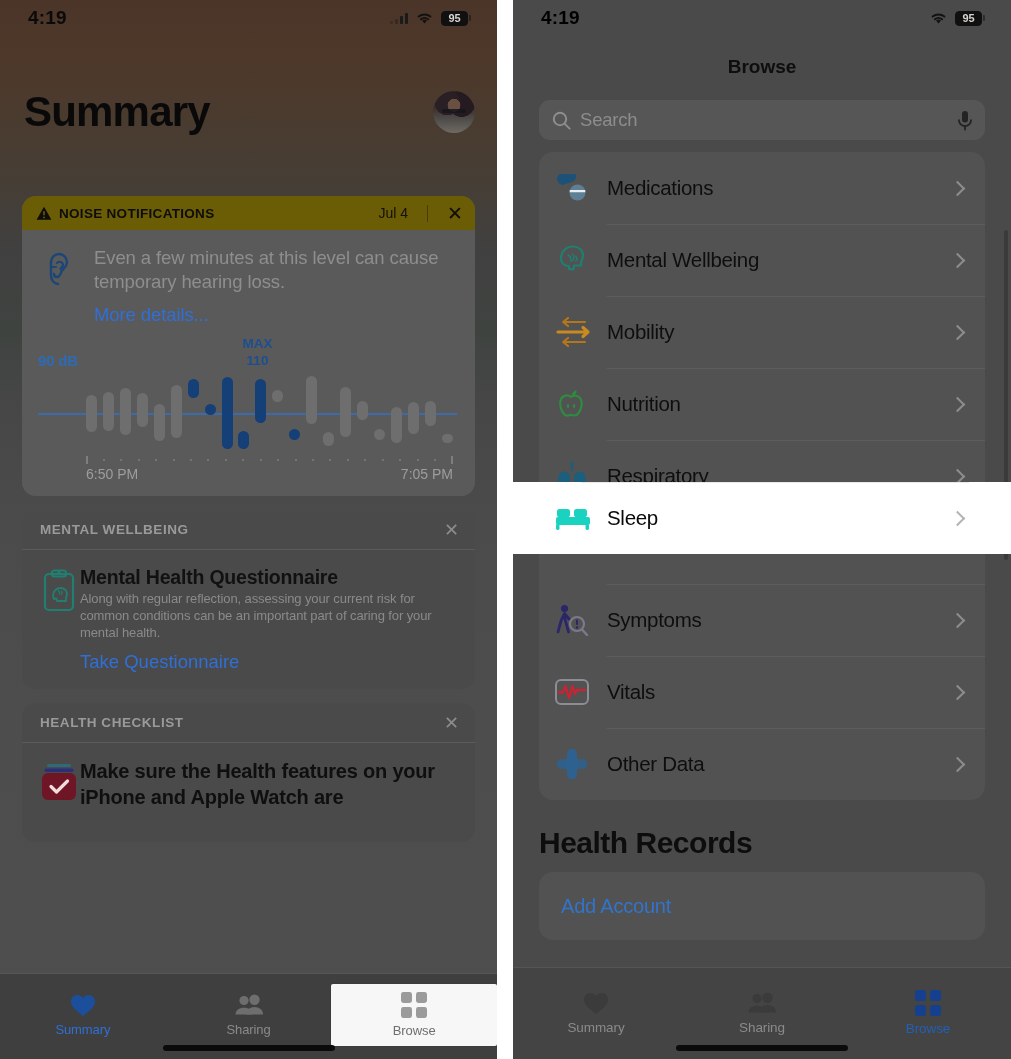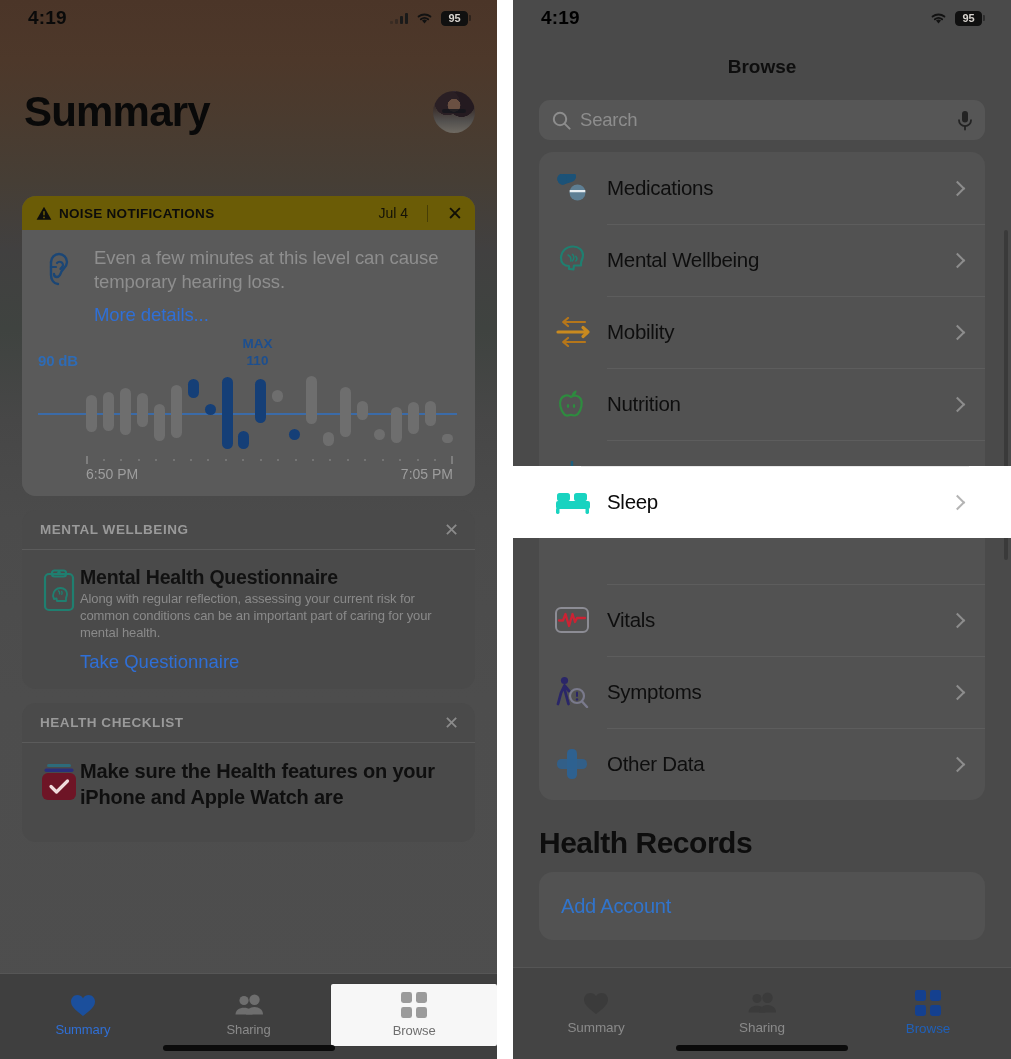--- a/index.html
+++ b/index.html
@@ -646,61 +646,61 @@
                 <rect x="1" y="12" width="34" height="8" rx="2" fill="#19d3c0"></rect>
                 <rect x="1" y="19" width="3.5" height="6" rx="1.4" fill="#19d3c0"></rect>
                 <rect x="30.5" y="19" width="3.5" height="6" rx="1.4" fill="#19d3c0"></rect>
               </svg>
             </div>
             <div class="rrow-label">Sleep</div>
             <div class="chev"></div>
           </div>
           <div class="rrow">
             <div class="rrow-icon">
-              <svg width="34" height="26" viewBox="0 0 34 26">
-                <rect x="1" y="1" width="32" height="24" rx="5" stroke="#8c8c94" stroke-width="2" fill="none"></rect>
-                <path d="M4 13.5h4l2.5-6.5 3.5 12 3.5-12 2.5 8 2-4h8" stroke="#cc2233" stroke-width="2.3" fill="none" stroke-linecap="round" stroke-linejoin="round"></path>
-              </svg>
-            </div>
-            <div class="rrow-label">Vitals</div>
-            <div class="chev"></div>
-          </div>
-          <div class="rrow">
-            <div class="rrow-icon">
               <svg width="34" height="32" viewBox="0 0 34 32">
                 <circle cx="9.5" cy="4.5" r="3.6" fill="#2a2668"></circle>
                 <path d="M9.5 9.5L6 17l-3 11M9.5 9.5L14 15M9.5 13l4 15" stroke="#2a2668" stroke-width="2.8" fill="none" stroke-linecap="round"></path>
                 <circle cx="22" cy="20" r="7" stroke="#7a7a8c" stroke-width="2.2" fill="none"></circle>
                 <path d="M27 25.5l5 5.5" stroke="#7a7a8c" stroke-width="2.4" stroke-linecap="round"></path>
                 <rect x="21" y="15.5" width="2" height="5.5" rx="1" fill="#2a2668"></rect>
                 <circle cx="22" cy="23.4" r="1.2" fill="#2a2668"></circle>
               </svg>
             </div>
             <div class="rrow-label">Symptoms</div>
             <div class="chev"></div>
           </div>
           <div class="rrow">
             <div class="rrow-icon">
+              <svg width="34" height="26" viewBox="0 0 34 26">
+                <rect x="1" y="1" width="32" height="24" rx="5" stroke="#8c8c94" stroke-width="2" fill="none"></rect>
+                <path d="M4 13.5h4l2.5-6.5 3.5 12 3.5-12 2.5 8 2-4h8" stroke="#cc2233" stroke-width="2.3" fill="none" stroke-linecap="round" stroke-linejoin="round"></path>
+              </svg>
+            </div>
+            <div class="rrow-label">Vitals</div>
+            <div class="chev"></div>
+          </div>
+          <div class="rrow">
+            <div class="rrow-icon">
               <svg width="34" height="34" viewBox="0 0 34 34">
                 <rect x="12" y="2" width="10" height="30" rx="4.5" fill="#2e6190"></rect>
                 <rect x="2" y="12" width="30" height="10" rx="4.5" fill="#2e6190" opacity=".88"></rect>
               </svg>
             </div>
             <div class="rrow-label">Other Data</div>
             <div class="chev"></div>
           </div>
         </div>
 
       <div class="section-title">Health Records</div>
       <div class="add-card">
         <div class="add-link">Add Account</div>
       </div>
     </div>
 
-    <div class="row-highlight" id="sleep-highlight" style="top: 466px;">
+    <div class="row-highlight" id="sleep-highlight" style="top: 482px;">
       <div class="rrow-icon">
         <svg width="36" height="26" viewBox="0 0 36 26">
           <rect x="2" y="4" width="13" height="8" rx="2.6" fill="#19d3c0"></rect>
           <rect x="19" y="4" width="13" height="8" rx="2.6" fill="#19d3c0"></rect>
           <rect x="1" y="12" width="34" height="8" rx="2" fill="#19d3c0"></rect>
           <rect x="1" y="19" width="3.5" height="6" rx="1.4" fill="#19d3c0"></rect>
           <rect x="30.5" y="19" width="3.5" height="6" rx="1.4" fill="#19d3c0"></rect>
         </svg>
       </div>
       <div class="rrow-label">Sleep</div>

